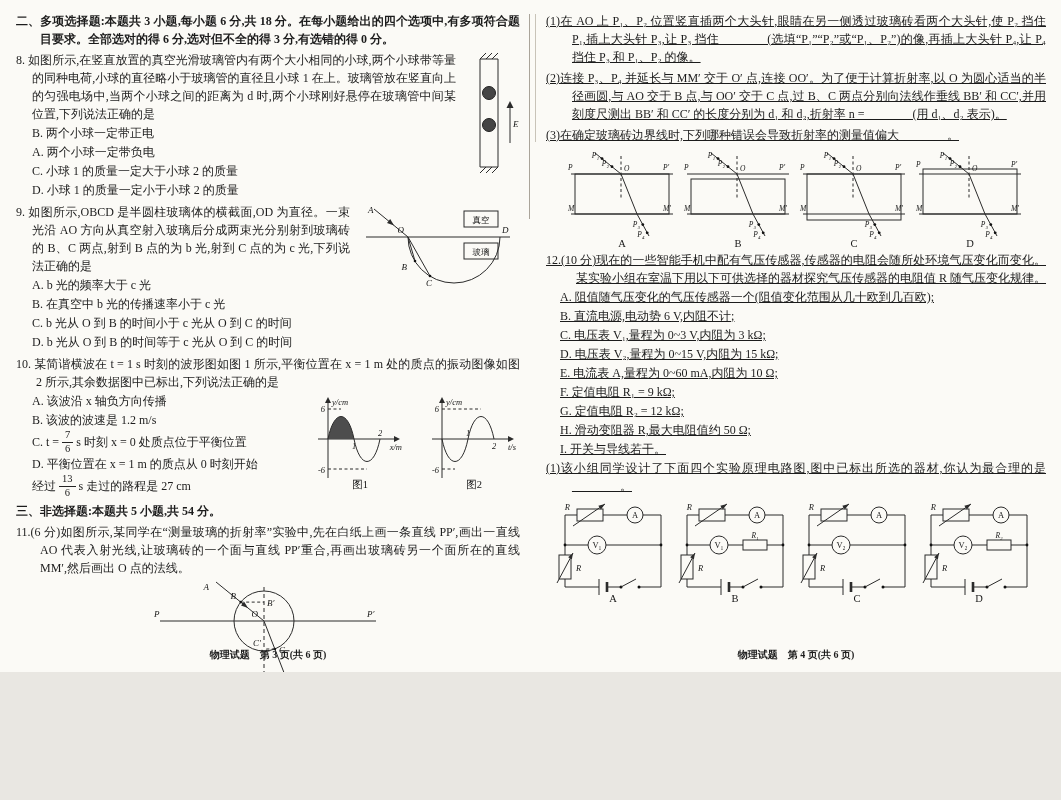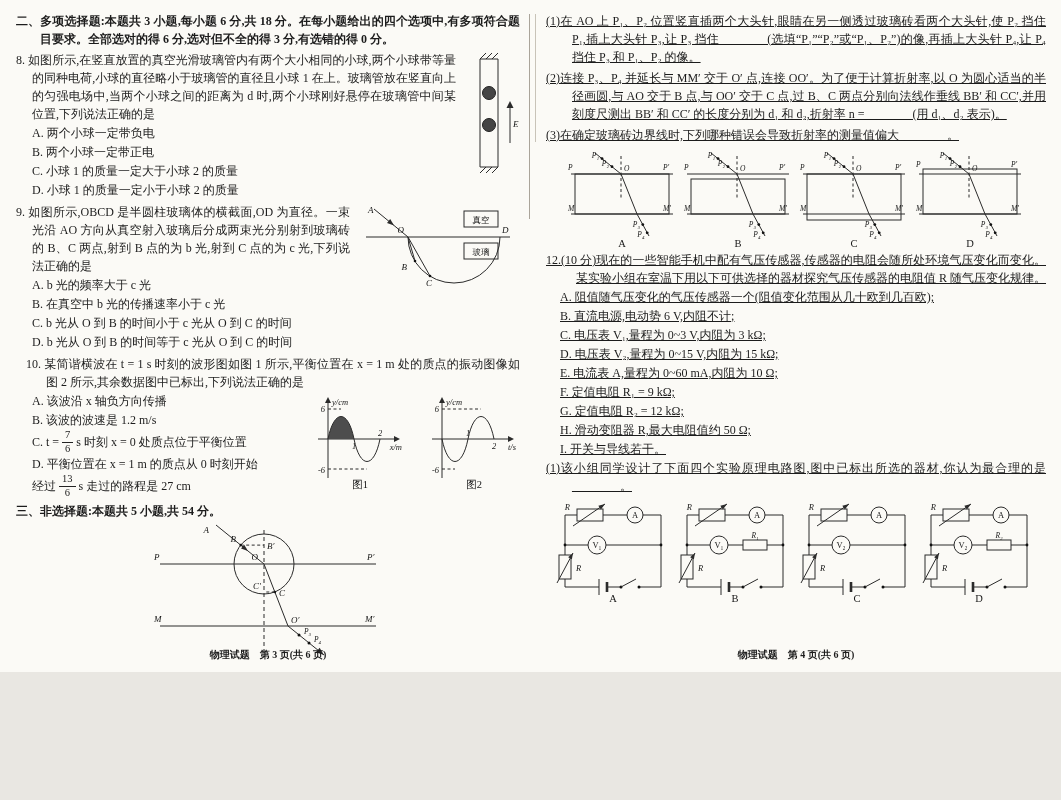--- a/index.html
+++ b/index.html
@@ -5,21 +5,21 @@
   html,body{margin:0;padding:0;background:#e9e7e2;}
   .sheet{position:relative;width:1061px;height:672px;background:#fbfaf6;overflow:hidden;
          font-family:"Liberation Serif","DejaVu Serif",serif;color:#1c1c1c;padding-left:18px;}
   .col{position:absolute;top:12px;font-size:12px;line-height:1.5;}
   .colL{left:16px;width:504px;}
   .colR{left:546px;width:500px;text-decoration:underline;}
   p{margin:0 0 1px 0;text-align:justify;}
   .bold{font-weight:bold;}
   .q{margin-top:3px;}
   .hang16{padding-left:16px;text-indent:-16px;}
-  .hang20{padding-left:20px;text-indent:-20px;margin-left:10px;}
+  .hang20{padding-left:20px;text-indent:-20px;}
   .hang24{padding-left:24px;text-indent:-24px;}
   .hang26{padding-left:26px;text-indent:-26px;}
   .hang30{padding-left:30px;text-indent:-30px;}
   .opt{padding-left:16px;}
   .opt2{padding-left:14px;}
   .figR{float:right;margin:0 0 2px 10px;}
   .graphs{display:flex;gap:16px;}
   .clear{clear:both;}
   .frac{display:inline-block;vertical-align:-0.55em;text-align:center;line-height:1;font-size:10.5px;margin:0 3px;}
   .frac .num{display:block;border-bottom:1px solid #222;padding:0 3px 1px;}
@@ -70,22 +70,22 @@
           <line x1="14" y1="8" x2="14" y2="116"></line>
             <line x1="32" y1="8" x2="32" y2="116"></line>
           <circle class="ballfill" cx="23" cy="42" r="6.5"></circle>
           <circle class="ballfill" cx="23" cy="74" r="6.5"></circle>
           <line x1="44" y1="92" x2="44" y2="54"></line>
           <path class="fill" d="M44 50 l-3.5 7 h7 z"></path>
         </g>
         <text x="47" y="76">E</text>
       </svg>
       <p class="hang16">8. 如图所示,在竖直放置的真空光滑玻璃管内有两个大小相同的小球,两个小球带等量的同种电荷,小球的直径略小于玻璃管的直径且小球 1 在上。玻璃管放在竖直向上的匀强电场中,当两个小球之间的距离为 d 时,两个小球刚好悬停在玻璃管中间某位置,下列说法正确的是</p>
+      <p class="opt">B. 两个小球一定带正电</p>
       <p class="opt">A. 两个小球一定带负电</p>
-      <p class="opt">B. 两个小球一定带正电</p>
       <p class="opt">C. 小球 1 的质量一定大于小球 2 的质量</p>
       <p class="opt">D. 小球 1 的质量一定小于小球 2 的质量</p>
       <div class="clear"></div>
     </div>
 
     <div class="q">
       <svg class="figR" width="160" height="104" viewBox="0 0 160 104">
         <g>
           <line x1="6" y1="34" x2="150" y2="34"></line>
           <path d="M48 34 A46 46 0 0 0 140 34"></path>
@@ -161,20 +161,21 @@
         <p class="opt"><span>C. t =</span><span class="frac"><span class="num">7</span><span class="den">6</span></span><span>s 时刻 x = 0 处质点位于平衡位置</span></p>
         <p class="opt">D. 平衡位置在 x = 1 m 的质点从 0 时刻开始</p>
         <p class="opt"><span>经过</span><span class="frac"><span class="num">13</span><span class="den">6</span></span><span>s 走过的路程是 27 cm</span></p>
         <div class="clear"></div>
       </div>
     </div>
 
     <p class="bold q">三、非选择题:本题共 5 小题,共 54 分。</p>
 
     <div class="q">
+      <p class="hang24">11.(6 分)如图所示,某同学在“测量玻璃的折射率”实验中,先在白纸上画一条直线 PP′,画出一直线 AO 代表入射光线,让玻璃砖的一个面与直线 PP′重合,再画出玻璃砖另一个面所在的直线 MM′,然后画出 O 点的法线。</p>
       <div class="figcenter">
         <svg width="232" height="138" viewBox="0 0 232 138">
           <g>
             <line x1="8" y1="40" x2="224" y2="40"></line>
             <line x1="8" y1="102" x2="224" y2="102"></line>
             <circle cx="112" cy="40" r="30"></circle>
             <line class="dash" x1="112" y1="6" x2="112" y2="130"></line>
             <line x1="64" y1="1" x2="112" y2="40"></line>
             <path class="fill" d="M96 27 L89 24.5 L92.2 20.7 Z"></path>
             <circle class="dot" cx="88.7" cy="21.1" r="1.3"></circle>

